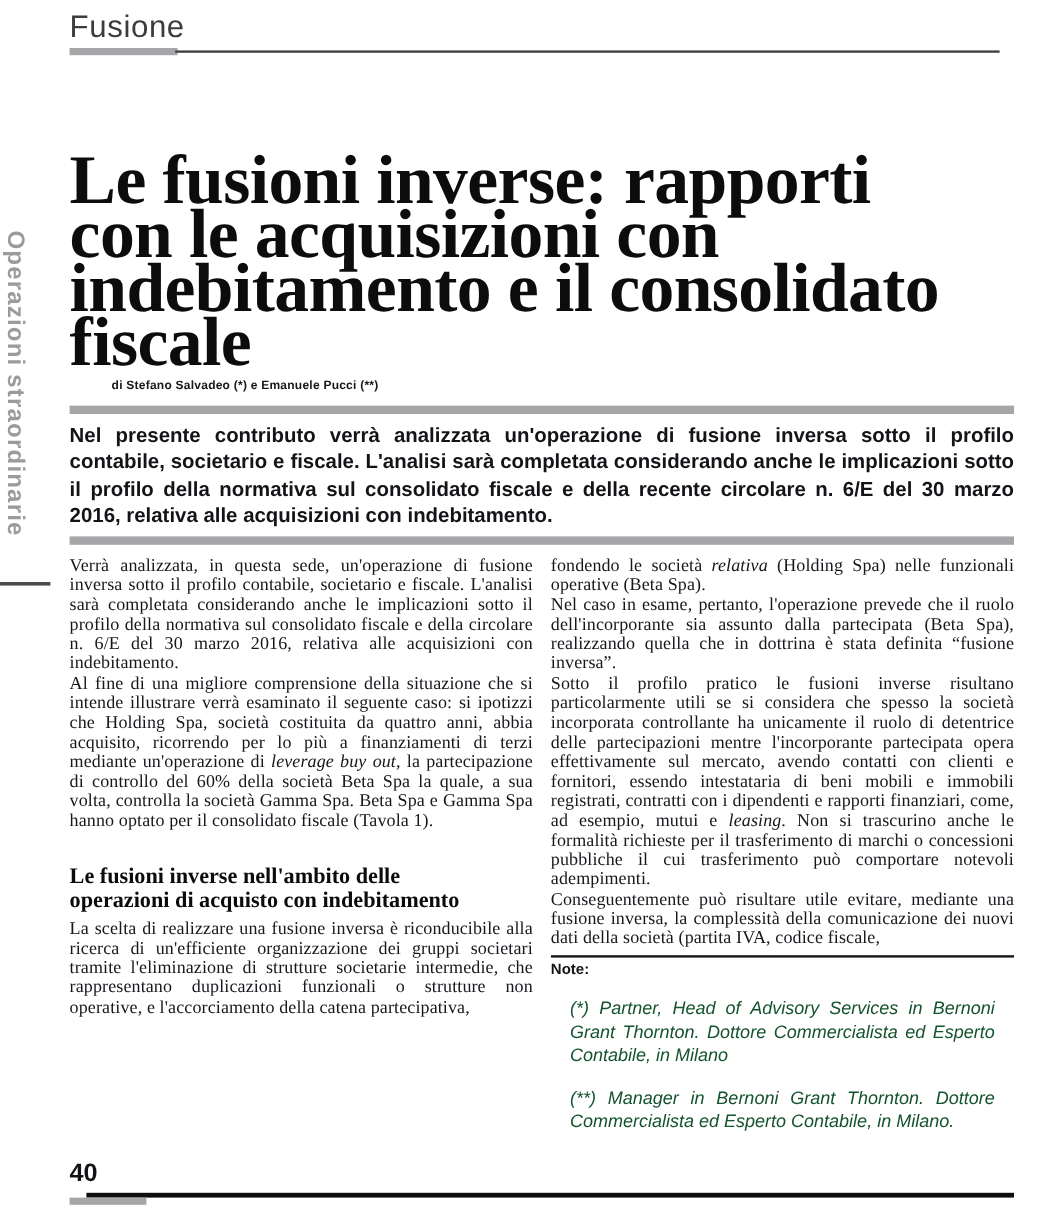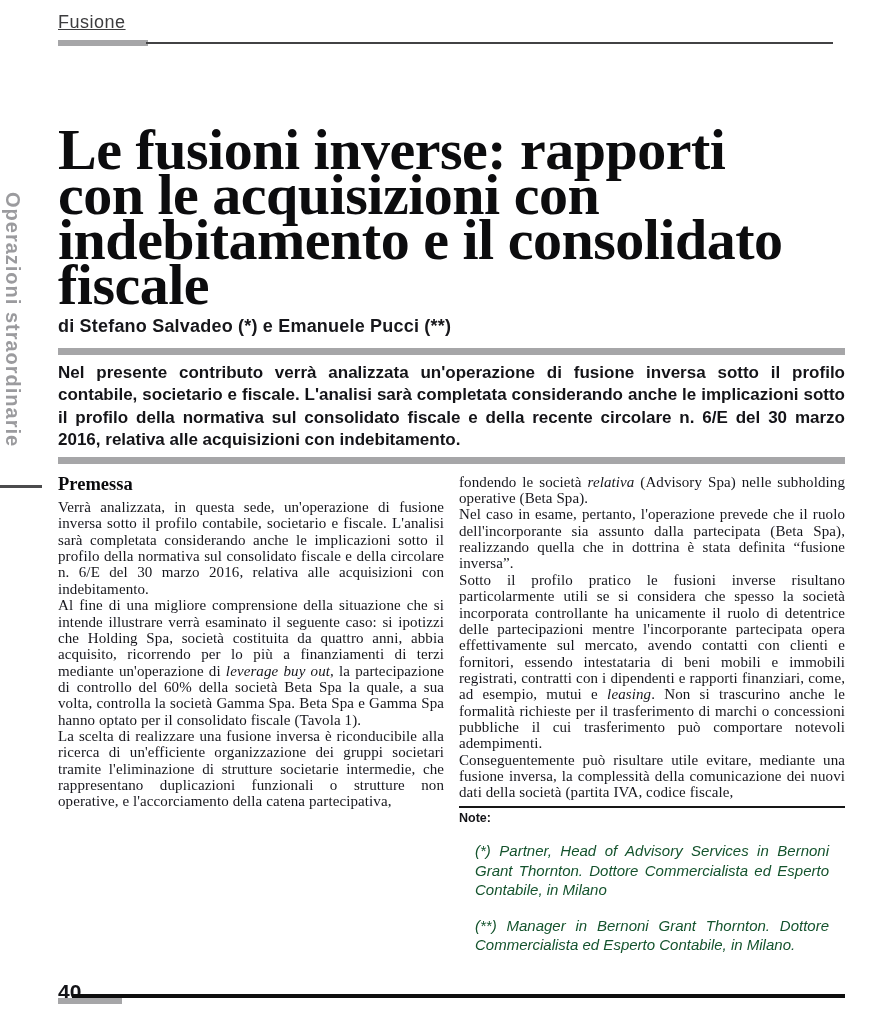--- a/index.html
+++ b/index.html
@@ -17,34 +17,34 @@
     font-family:"Liberation Sans", sans-serif;font-weight:bold;
     font-size:20px;letter-spacing:1px;color:#9b9b9e;white-space:nowrap;
   }
   .sidebar-rule{position:absolute;left:0;top:485px;width:42px;height:3px;background:#4b4b4d;}
 
   
   .content{position:absolute;left:58px;top:0;width:787px;}
 
   .kicker{
     margin-top:6px;font-family:"Liberation Sans", sans-serif;font-weight:300;
-    font-size:18px;line-height:32px;color:#3c3c3e;letter-spacing:0.5px;text-decoration:underline;
+    font-size:26px;line-height:32px;color:#3c3c3e;letter-spacing:0.5px;
   }
   .kicker-rule{position:relative;height:7px;margin-top:2px;width:775px;}
   .kicker-rule .seg{position:absolute;left:0;top:0;width:90px;height:6px;background:#a6a6a8;}
   .kicker-rule .line{position:absolute;left:88px;right:0;top:2px;height:2px;background:#424244;}
 
   .title{margin-top:80px;max-width:780px;}
   .title div{
     font-family:"Liberation Serif", serif;font-weight:bold;
     font-size:58px;line-height:45px;letter-spacing:-0.5px;color:#0c0c0e;
   }
   .byline{
     margin-top:9px;font-family:"Liberation Sans", sans-serif;font-weight:bold;
-    font-size:18px;color:#17171b;letter-spacing:0.2px;
+    font-size:10px;color:#17171b;letter-spacing:0.2px;margin-left:35px;
   }
   .gray-bar{height:7px;background:#a6a6a8;width:787px;}
   .bar-top{margin-top:11px;}
   .abstract{
     margin:7px 0 5px;font-family:"Liberation Sans", sans-serif;font-weight:bold;
     font-size:17px;line-height:1.32;color:#141418;text-align:justify;
   }
 
   
   .columns{display:flex;gap:15px;margin-top:10px;height:497px;overflow:hidden;}
@@ -69,21 +69,21 @@
     color:#141418;margin-bottom:14px;
   }
   .footnote{
     margin:16px;font-family:"Liberation Sans", sans-serif;font-style:italic;
     font-size:15px;line-height:1.3;color:#14532d;text-align:justify;
   }
 
   
   .footer{position:absolute;left:58px;top:964px;width:787px;height:44px;}
   .footer .pageno{
-    position:absolute;left:0;top:16px;
+    position:absolute;left:0;top:2px;
     font-family:"Liberation Sans", sans-serif;font-weight:bold;font-size:21px;color:#131317;
   }
   .footer .journal{
     position:absolute;right:0;top:7px;
     font-family:"Liberation Sans", sans-serif;font-weight:600;font-size:17px;color:#131317;
   }
   .footer .footer-line{position:absolute;left:14px;right:0;top:30px;height:4px;background:#0e0e0e;}
   .footer .footer-graybar{position:absolute;left:0;top:34px;width:64px;height:6px;background:#a6a6a8;}
 </style>
 </head>
@@ -110,28 +110,28 @@
     </h1>
 
     <div class="byline">di Stefano Salvadeo (*) e Emanuele Pucci (**)</div>
 
     <div class="gray-bar bar-top"></div>
     <p class="abstract">Nel presente contributo verrà analizzata un'operazione di fusione inversa sotto il profilo contabile, societario e fiscale. L'analisi sarà completata considerando anche le implicazioni sotto il profilo della normativa sul consolidato fiscale e della recente circolare n. 6/E del 30 marzo 2016, relativa alle acquisizioni con indebitamento.</p>
     <div class="gray-bar"></div>
 
     <div class="columns">
       <div class="col left blocks">
-          <h3 class="section-heading">Premessa</h3>
           <p class="body-para">Verrà analizzata, in questa sede, un'operazione di fusione inversa sotto il profilo contabile, societario e fiscale. L'analisi sarà completata considerando anche le implicazioni sotto il profilo della normativa sul consolidato fiscale e della circolare n. 6/E del 30 marzo 2016, relativa alle acquisizioni con indebitamento.</p>
           <p class="body-para"><span>Al fine di una migliore comprensione della situazione che si intende illustrare verrà esaminato il seguente caso: si ipotizzi che Holding Spa, società costituita da quattro anni, abbia acquisito, ricorrendo per lo più a finanziamenti di terzi mediante un'operazione di </span><em>leverage buy out</em><span>, la partecipazione di controllo del 60% della società Beta Spa la quale, a sua volta, controlla la società Gamma Spa. Beta Spa e Gamma Spa hanno optato per il consolidato fiscale (Tavola 1).</span></p>
+          <h3 class="section-heading">Le fusioni inverse nell'ambito delle operazioni di acquisto con indebitamento</h3>
           <p class="body-para">La scelta di realizzare una fusione inversa è riconducibile alla ricerca di un'efficiente organizzazione dei gruppi societari tramite l'eliminazione di strutture societarie intermedie, che rappresentano duplicazioni funzionali o strutture non operative, e l'accorciamento della catena partecipativa,</p>
         </div>
       <div class="col right">
         <div class="blocks">
-            <p class="body-para"><span>fondendo le società </span><em>relativa</em><span> (Advisory Spa) nelle subholding operative (Beta Spa).</span></p>
+            <p class="body-para"><span>fondendo le società </span><em>relativa</em><span> (Holding Spa) nelle funzionali operative (Beta Spa).</span></p>
             <p class="body-para">Nel caso in esame, pertanto, l'operazione prevede che il ruolo dell'incorporante sia assunto dalla partecipata (Beta Spa), realizzando quella che in dottrina è stata definita “fusione inversa”.</p>
             <p class="body-para"><span>Sotto il profilo pratico le fusioni inverse risultano particolarmente utili se si considera che spesso la società incorporata controllante ha unicamente il ruolo di detentrice delle partecipazioni mentre l'incorporante partecipata opera effettivamente sul mercato, avendo contatti con clienti e fornitori, essendo intestataria di beni mobili e immobili registrati, contratti con i dipendenti e rapporti finanziari, come, ad esempio, mutui e </span><em>leasing</em><span>. Non si trascurino anche le formalità richieste per il trasferimento di marchi o concessioni pubbliche il cui trasferimento può comportare notevoli adempimenti.</span></p>
             <p class="body-para">Conseguentemente può risultare utile evitare, mediante una fusione inversa, la complessità della comunicazione dei nuovi dati della società (partita IVA, codice fiscale,</p>
           </div>
         <div class="notes">
           <div class="notes-rule"></div>
           <div class="notes-title">Note:</div>
           <p class="footnote">(*) Partner, Head of Advisory Services in Bernoni Grant Thornton. Dottore Commercialista ed Esperto Contabile, in Milano</p>
           <p class="footnote">(**) Manager in Bernoni Grant Thornton. Dottore Commercialista ed Esperto Contabile, in Milano.</p>
         </div>

